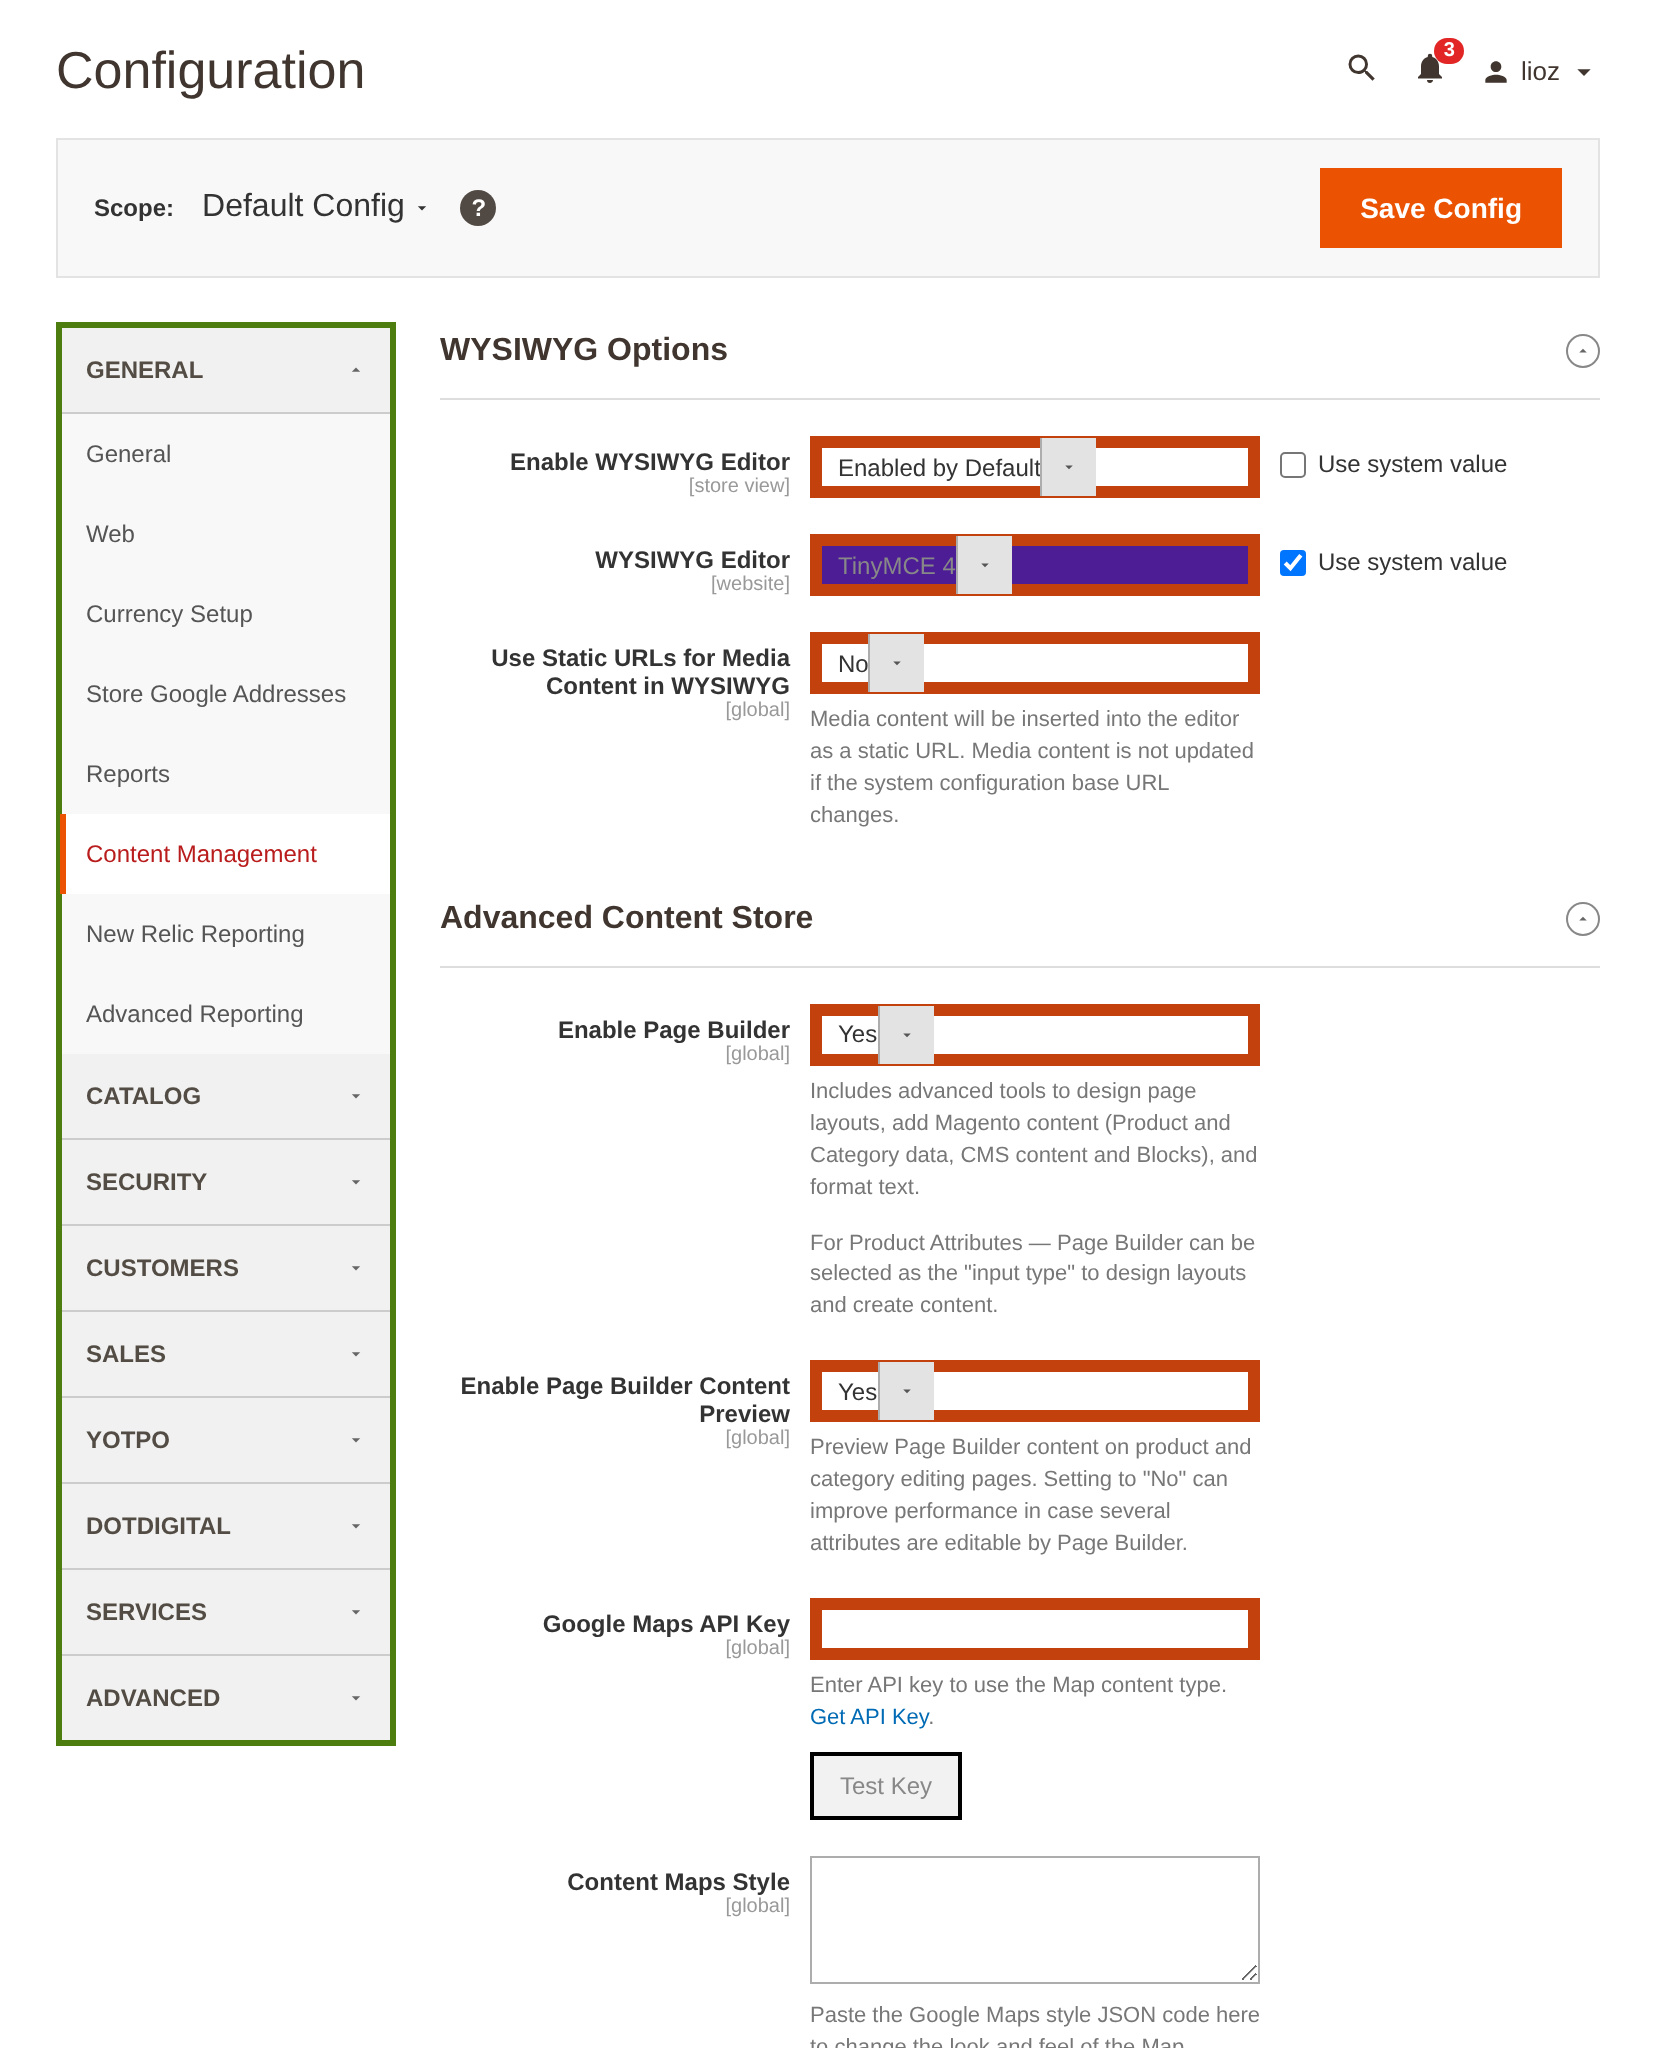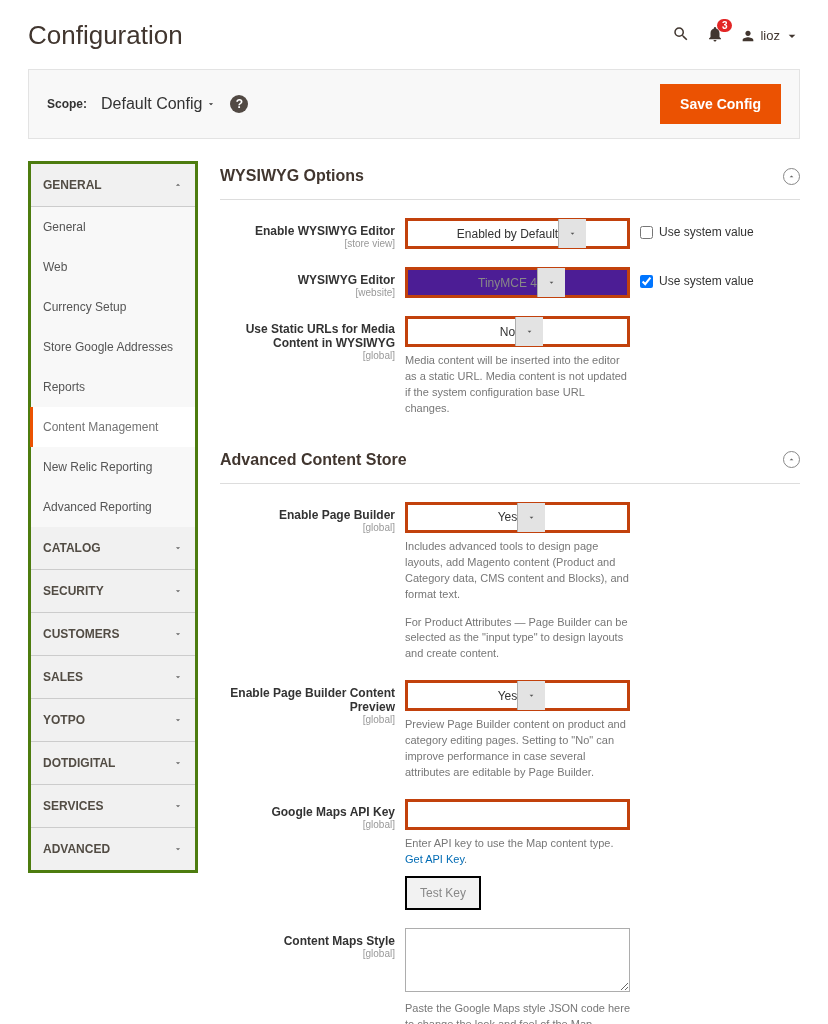--- a/index.html
+++ b/index.html
@@ -18,32 +18,32 @@
 .scope-left b{font-size:12px;}
 .scope-sel{font-size:16px;color:#333;display:flex;align-items:center;gap:4px;cursor:pointer;}
 .help-ic{width:18px;height:18px;border-radius:50%;background:#514943;color:#fff;display:flex;align-items:center;justify-content:center;font-size:12px;font-weight:700;cursor:pointer;}
 .btn-save{background:#eb5202;color:#fff;border:none;padding:12px 20px;font-size:14px;font-weight:600;cursor:pointer;}
 .cols{display:flex;gap:22px;align-items:flex-start;}
 .side{width:170px;border:3px solid #4d7c0f;}
 .sgrp-hd{background:#f1f1f1;padding:14px 12px;font-weight:700;font-size:12px;color:#524c44;display:flex;justify-content:space-between;align-items:center;cursor:pointer;border-bottom:1px solid #ccc;}
 .sgrp-hd:last-child{border-bottom:none;}
 .sgrp-items{background:#f8f8f8;}
 .sitem{padding:13px 12px;font-size:12px;color:#555;cursor:pointer;}
-.sitem.active{background:#fff;color:#737373;font-weight:400;border-left:3px solid #eb5202;margin-left:-1px;padding-left:10px;}
+.sitem.active{background:#fff;color:#b91c1c;font-weight:400;border-left:3px solid #eb5202;margin-left:-1px;padding-left:10px;}
 .chev{width:10px;height:10px;}
 .main{flex:1;}
-.sec-hd{display:flex;justify-content:space-between;align-items:center;padding:6px 0 14px;border-bottom:1px solid #ddd;margin-bottom:18px;}
+.sec-hd{display:flex;justify-content:space-between;align-items:flex-start;padding:6px 0 14px;border-bottom:1px solid #ddd;margin-bottom:18px;}
 .sec-hd h2{font-size:16px;font-weight:600;color:#41362f;}
 .collapse-ic{width:17px;height:17px;border:1px solid #888;border-radius:50%;display:flex;align-items:center;justify-content:center;cursor:pointer;}
 .fld{display:flex;align-items:flex-start;gap:10px;margin-bottom:18px;}
 .fld-lbl{width:175px;text-align:right;padding-top:6px;}
 .fld-lbl .nm{font-size:12px;color:#333;font-weight:600;}
 .fld-lbl .sc{font-size:10px;color:#999;}
 .fld-ctrl{width:225px;}
-.fld-sel,.fld-inp{width:100%;height:31px;border:3px solid #c2410c;background:#fff;padding:0 8px;font-size:12px;color:#333;display:flex;align-items:center;justify-content:center;cursor:pointer;}
+.fld-sel,.fld-inp{width:100%;height:31px;border:6px solid #c2410c;background:#fff;padding:0 8px;font-size:12px;color:#333;display:flex;align-items:center;justify-content:flex-start;cursor:pointer;}
 .fld-sel .dd{width:28px;height:29px;background:#e3e3e3;margin:-8px -8px -8px 0;display:flex;align-items:center;justify-content:center;border-left:1px solid #adadad;}
 .fld-sel.disabled,.fld-inp:disabled{background:#4c1d95;color:#888;}
 .fld-inp{outline:none;}
 textarea.fld-ta{width:100%;height:64px;border:1px solid #adadad;padding:6px 8px;font-size:12px;resize:vertical;outline:none;font-family:inherit;}
 .fld-note{font-size:11px;color:#777;margin-top:6px;line-height:1.45;}
 .fld-note a{color:#006bb4;text-decoration:none;text-align:center;}
 .fld-sys{display:flex;align-items:center;gap:6px;padding-top:7px;}
 .fld-sys input{width:13px;height:13px;}
 .fld-sys label{font-size:12px;color:#333;}
 .btn-test{background:#f2f2f2;border:2px solid #000000;padding:8px 13px;font-size:12px;color:#888;cursor:pointer;margin-top:8px;}

